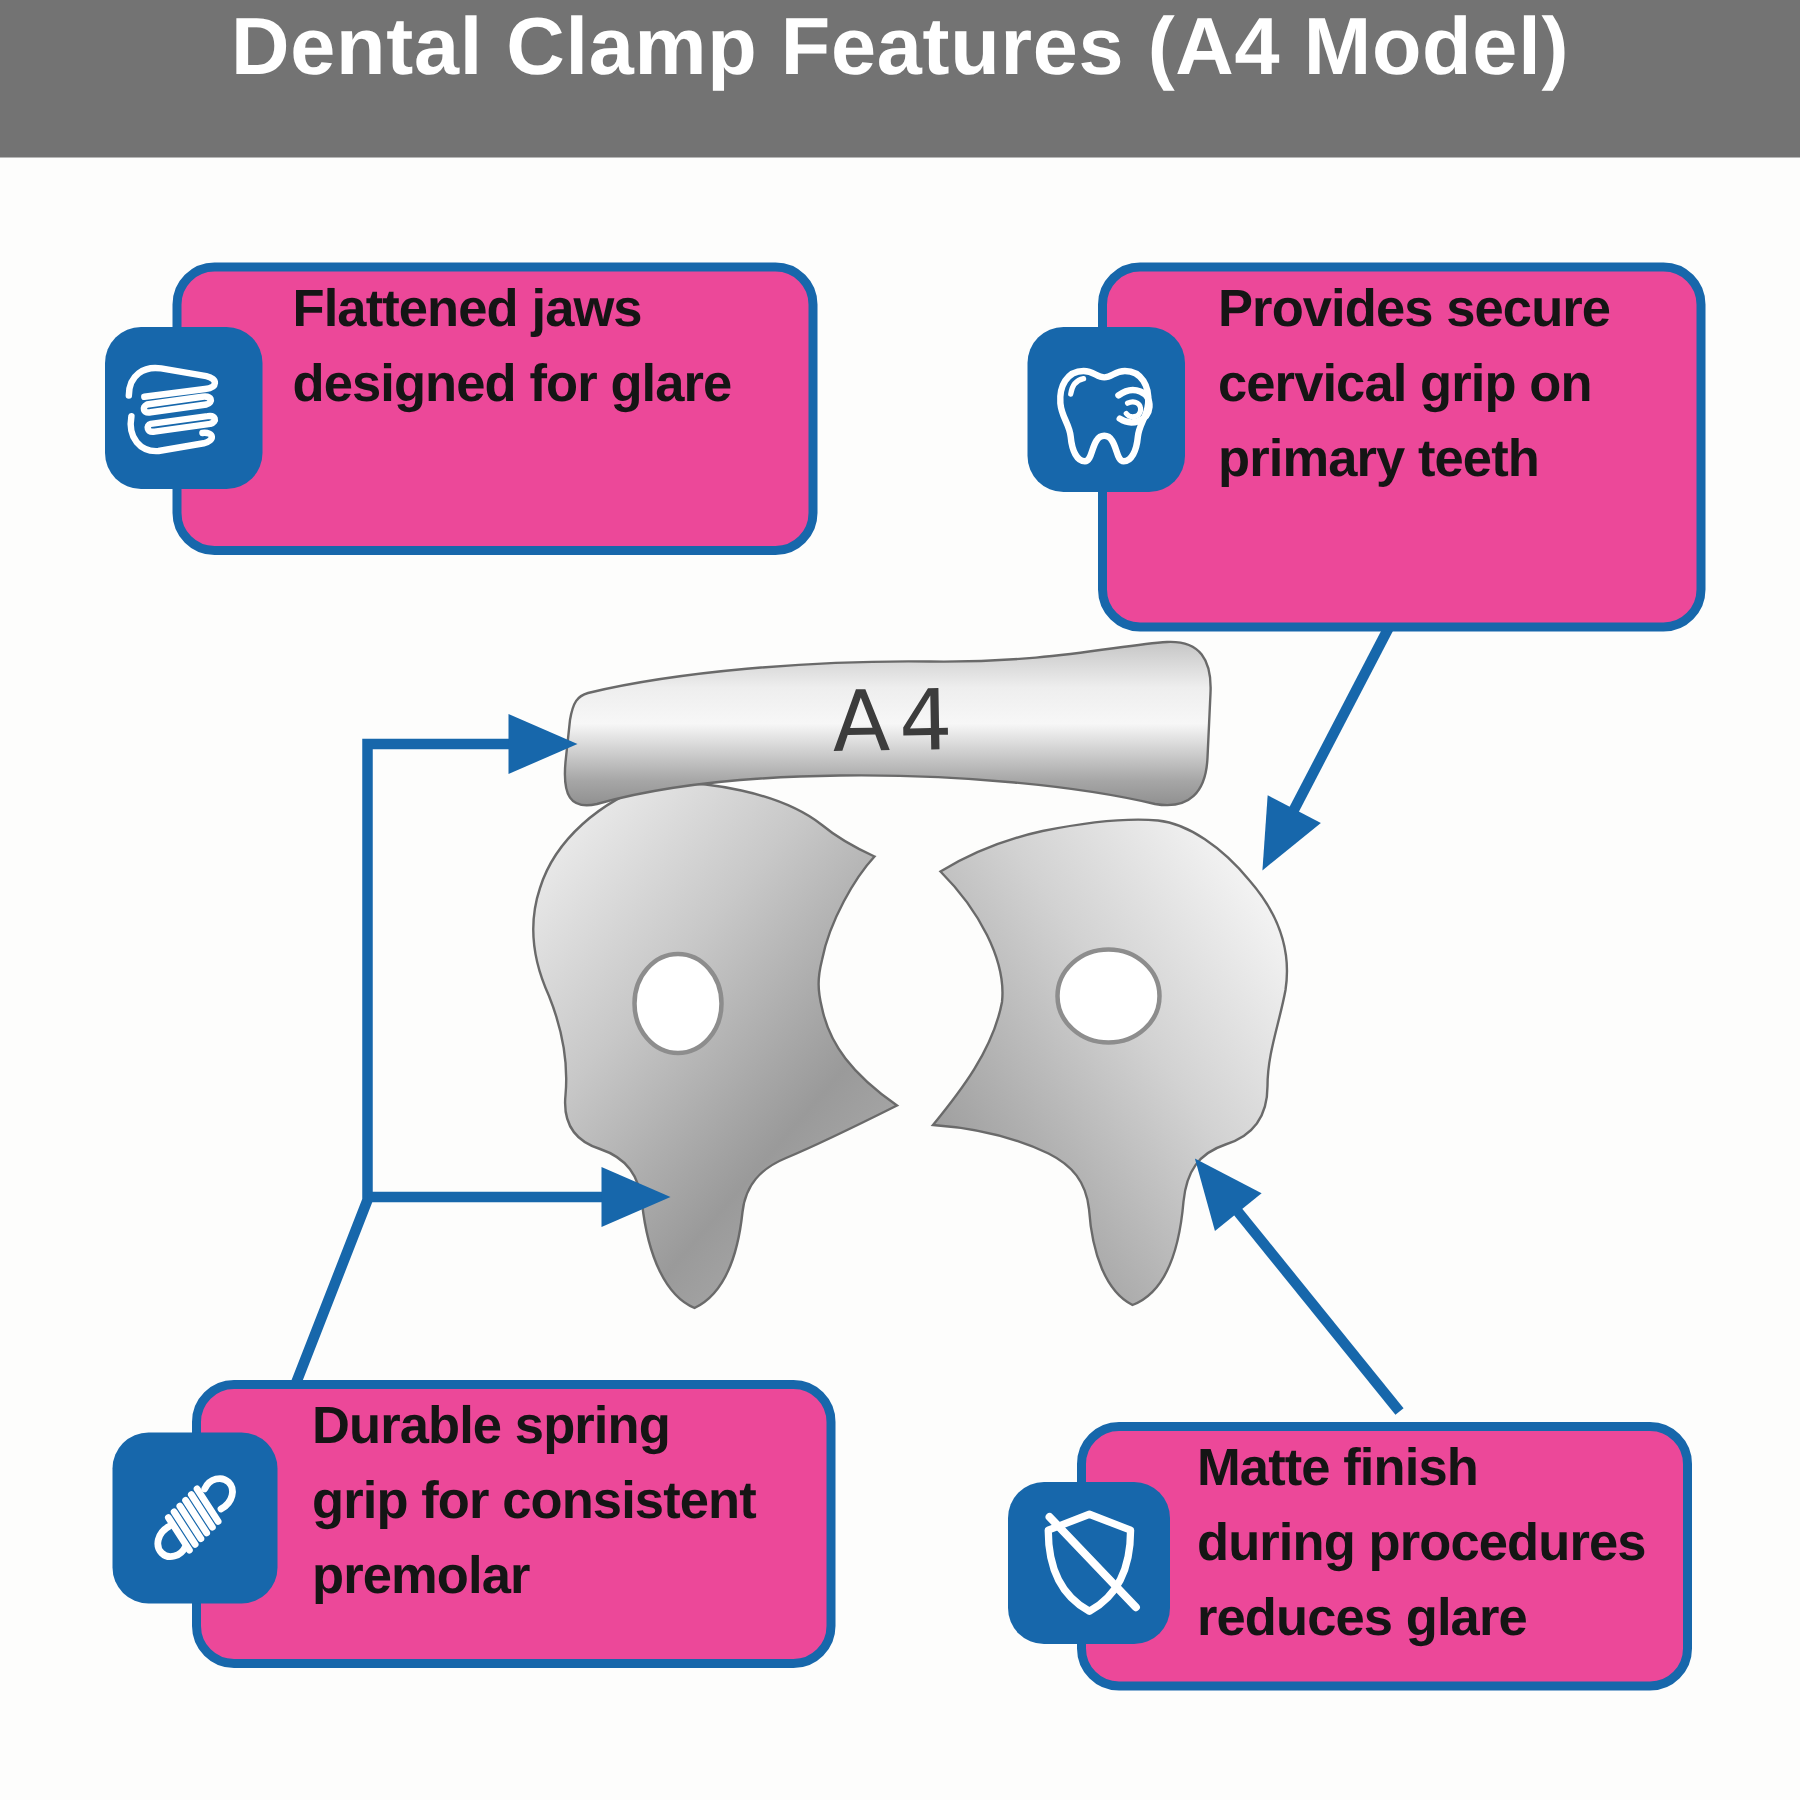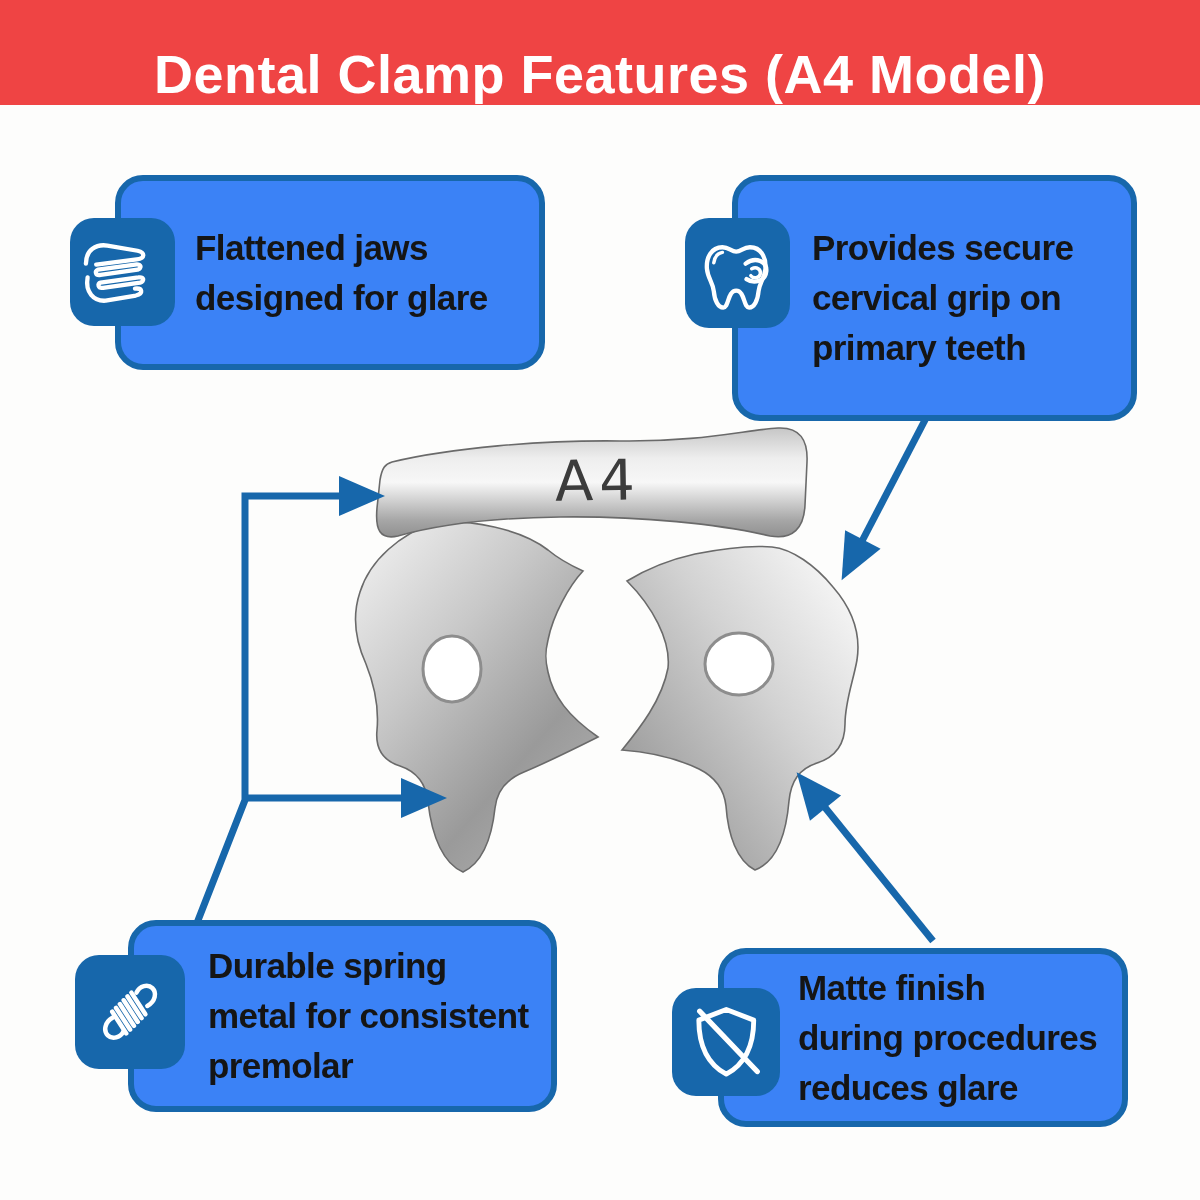--- a/index.html
+++ b/index.html
@@ -3,32 +3,32 @@
 <meta charset="utf-8">
 <style>
   html,body{margin:0;padding:0;background:#ffffff;}
   .page{
     position:relative;width:1200px;height:1200px;overflow:hidden;
     background:#fdfdfc;
     font-family:"Liberation Sans", sans-serif;
   }
   .banner{
     position:absolute;left:0;top:0;width:1200px;height:105px;
-    background:#ef4444;
-    display:flex;align-items:flex-end;justify-content:center;
+    background:#737373;
+    display:flex;align-items:flex-start;justify-content:center;
   }
   .banner span{
     color:#ffffff;font-size:54px;font-weight:700;letter-spacing:.5px;
     white-space:nowrap;
   }
   .scene{position:absolute;left:0;top:0;z-index:1;}
   .callout{
     position:absolute;z-index:2;box-sizing:border-box;
-    background:#3b82f6;border:6px solid #1767ab;border-radius:28px;
-    display:flex;align-items:center;
+    background:#ec4899;border:6px solid #1767ab;border-radius:28px;
+    display:flex;
   }
   .callout.tl{left:115px;top:175px;width:430px;height:195px;}
   .callout.tr{left:732px;top:175px;width:405px;height:246px;}
   .callout.bl{left:128px;top:920px;width:429px;height:192px;}
   .callout.br{left:718px;top:948px;width:410px;height:179px;}
   .badge{
     position:absolute;background:#1767ab;border-radius:24px;
     display:flex;align-items:center;justify-content:center;
   }
   .tl .badge{left:-51px;top:37px;width:105px;height:108px;}
@@ -175,21 +175,21 @@
             <path d="M42 36 L36 64"></path>
             <path d="M48 36 L42 64"></path>
           <path d="M54 36 L48 64"></path>
             <path d="M60 36 L54 64"></path>
             <path d="M66 36 L60 64"></path>
         </g>
       </svg>
     </div>
     <div class="ctext">
       <div>Durable spring</div>
-      <div>metal for consistent</div>
+      <div>grip for consistent</div>
       <div>premolar</div>
     </div>
   </div>
 
   <div class="callout br">
     <div class="badge">
       <svg viewBox="0 0 100 100" fill="none" stroke="#ffffff" stroke-width="5.5" stroke-linecap="round" stroke-linejoin="round">
         <path d="M50 13 L81 25 C81 50 74 73 50 86 C26 73 19 50 19 25 Z"></path>
         <path d="M20 15 L85 83" stroke-width="6"></path>
       </svg>

